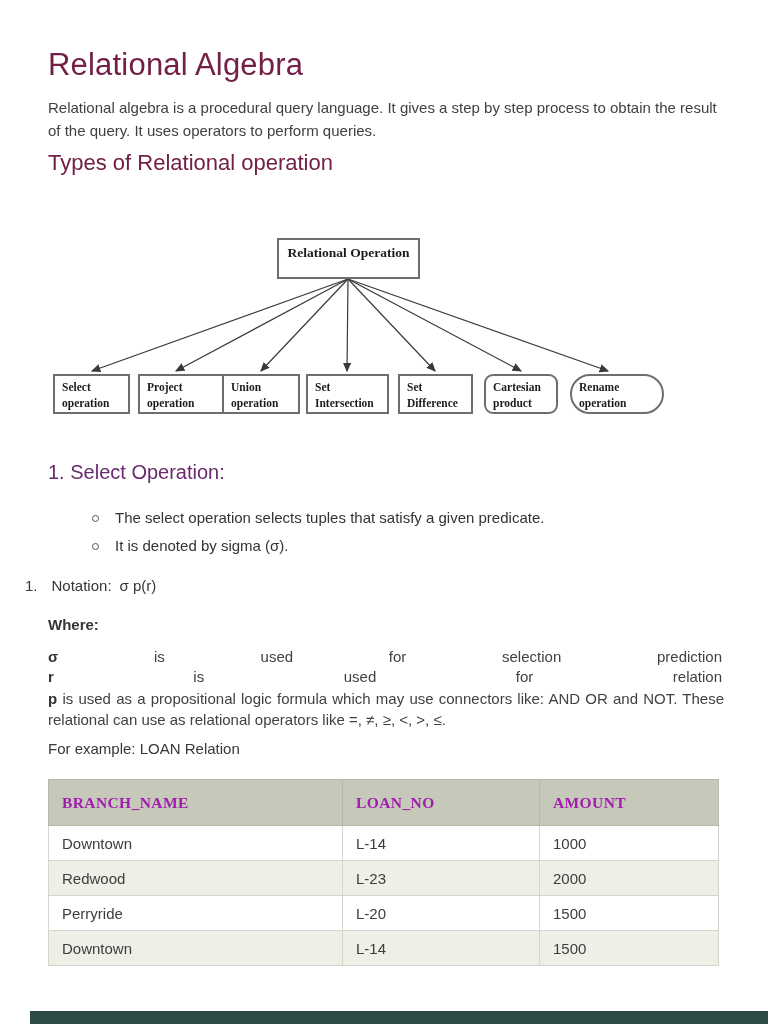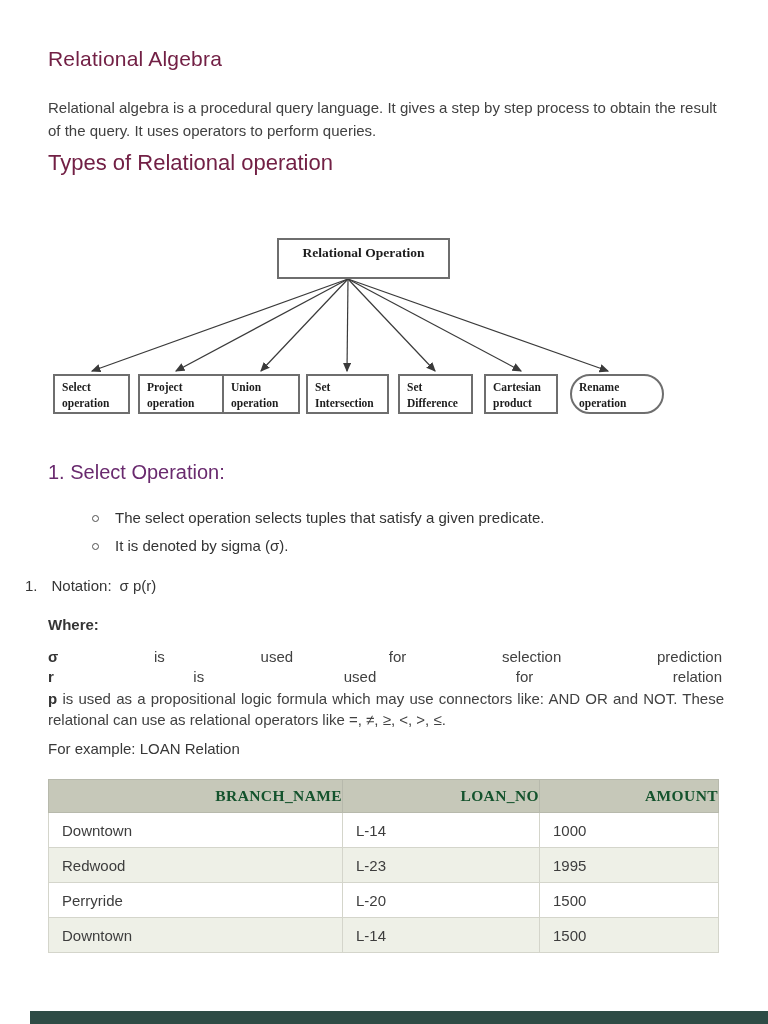--- a/index.html
+++ b/index.html
@@ -1,37 +1,37 @@
 <!DOCTYPE html>
 <html style="--heading-maroon: #722045; --heading-purple: #692a6e; --table-header-bg: #c6c8b9; --row-alt-bg: #eef0e7; --footer-bar: #2e4b45;"><head>
 <meta charset="utf-8">
 <style>
   * { margin:0; padding:0; box-sizing:border-box; }
   html,body { width:768px; height:1024px; background:#fff; overflow:hidden; }
   body { font-family:"Liberation Sans", sans-serif; color:#3f3f3f; }
   .page { position:relative; width:768px; height:1024px; background:#ffffff; }
 
-  .title { position:absolute; left:48px; top:47px; font-size:21px; font-weight:400;
+  .title { position:absolute; left:48px; top:47px; font-size:31px; font-weight:400;
            color:var(--heading-maroon,#722045); letter-spacing:.2px; }
   .intro { position:absolute; left:48px; top:96px; width:678px; font-size:15px;
            line-height:23px; color:#414141; }
   .h2 { position:absolute; left:48px; top:150px; font-size:22px; font-weight:400;
         color:var(--heading-maroon,#722045); }
 
   
   .diagram { position:absolute; left:0; top:236px; width:768px; height:180px; }
   .diagram svg { position:absolute; left:0; top:0; width:768px; height:180px; }
   .dbox { position:absolute; border:2px solid #6e6e6e; background:#fff;
           font-family:"Liberation Serif", serif; font-weight:700; color:#1c1c1c; }
-  .dbox.root { left:277px; top:2px; width:173px; height:41px; font-size:13.5px;
+  .dbox.root { left:277px; top:2px; width:143px; height:41px; font-size:13.5px;
                text-align:center; padding-top:5px; }
   .dbox.child { top:138px; height:40px; font-size:11.5px; line-height:16px;
                 padding:3px 0 0 7px; }
   .c0{left:53px;width:77px;} .c1{left:138px;width:92px;} .c2{left:222px;width:78px;}
-  .c3{left:306px;width:83px;} .c4{left:398px;width:75px;} .c5{left:484px;width:74px;}
+  .c3{left:306px;width:83px;} .c4{left:398px;width:75px;} .c5{left:484px;width:74px;border-radius:9px;}
   .c6{left:570px;width:94px;border-radius:20px;}
 
   .h3 { position:absolute; left:48px; top:461px; font-size:20px; font-weight:400;
         color:var(--heading-purple,#692a6e); }
 
   .bullet { position:absolute; left:92px; font-size:15px; color:#333; width:600px; }
   .bullet .dot { display:inline-block; width:7px; height:7px; border:1.4px solid #515151;
                  border-radius:50%; margin-right:16px; vertical-align:1px; }
   .b0 { top:509px; } .b1 { top:537px; }
 
@@ -48,23 +48,23 @@
   .ppara { position:absolute; left:48px; top:688px; width:676px; font-size:15px;
            line-height:21px; text-align:justify; color:#414141; }
   .ppara .term { font-weight:700; color:#333; }
 
   .example { position:absolute; left:48px; top:740px; font-size:15px; font-weight:400; color:#383838; }
 
   
   .loan-table { position:absolute; left:48px; top:779px; width:670px;
                 border-collapse:collapse; table-layout:fixed; }
   .loan-table col.c-a { width:294px; } .loan-table col.c-b { width:197px; } .loan-table col.c-c { width:179px; }
-  .loan-table th { background:var(--table-header-bg,#c6c8b9); height:33px; text-align:right;
+  .loan-table th { background:var(--table-header-bg,#c6c8b9); height:46px; text-align:left;
                    padding-left:13px; font-family:"Liberation Serif", serif; font-size:15.5px;
-                   letter-spacing:.4px; color:#14532d; border:1px solid #b7b9ac; }
+                   letter-spacing:.4px; color:#a21caf; border:1px solid #b7b9ac; }
   .loan-table td { height:35px; padding-left:13px; font-size:15px; color:#3d3d3d;
                    background:#ffffff; border:1px solid #d4d5cb; }
   .loan-table tr.alt td { background:var(--row-alt-bg,#eef0e7); }
 
   .footer-bar { position:absolute; left:30px; top:1011px; width:738px; height:13px;
                 background:var(--footer-bar,#2e4b45); }
 </style>
 </head>
 <body>
 
@@ -152,21 +152,21 @@
     </thead>
     <tbody>
       <tr>
         <td>Downtown</td>
         <td>L-14</td>
         <td>1000</td>
       </tr>
       <tr class="alt">
         <td>Redwood</td>
         <td>L-23</td>
-        <td>1995</td>
+        <td>2000</td>
       </tr>
       <tr>
         <td>Perryride</td>
         <td>L-20</td>
         <td>1500</td>
       </tr>
       <tr class="alt">
         <td>Downtown</td>
         <td>L-14</td>
         <td>1500</td>

